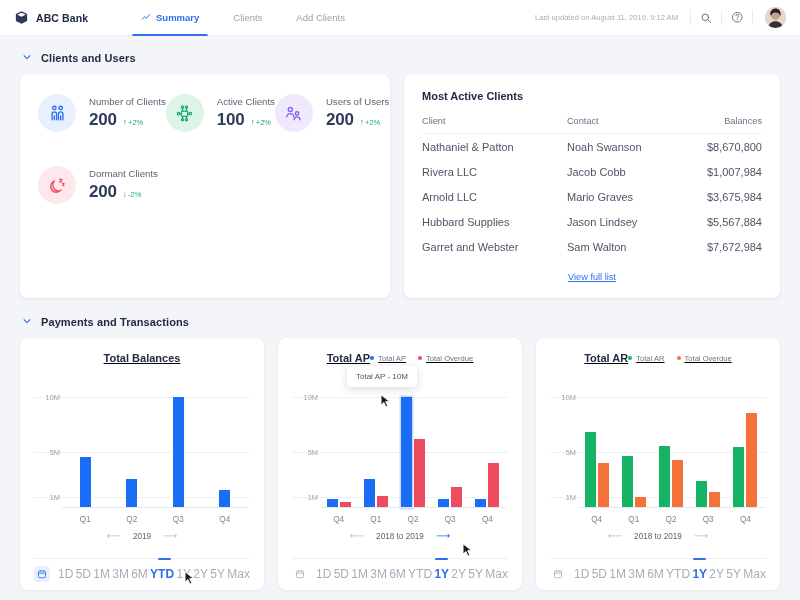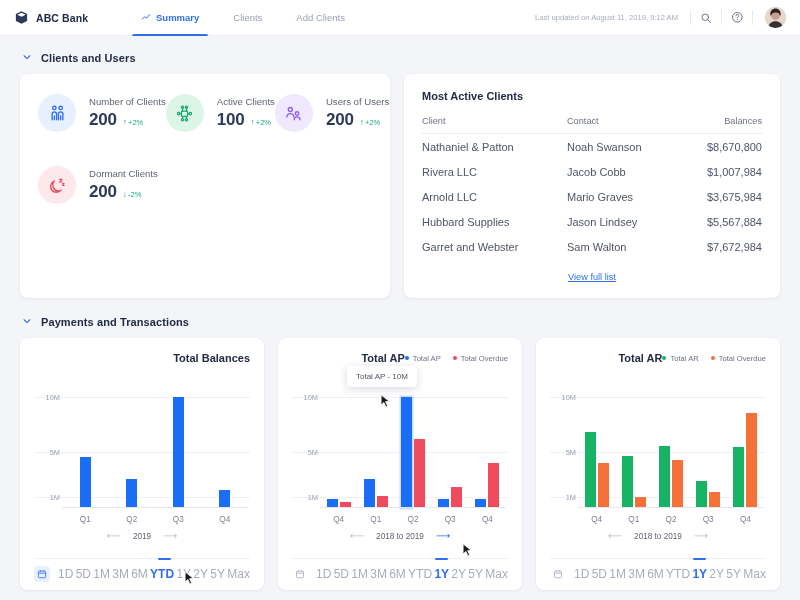--- a/index.html
+++ b/index.html
@@ -96,21 +96,21 @@
   }
   .viewfull {
     text-align: center; margin-top: 7px;
   }
   .viewfull a {
     font-size: 9.2px; color: #2f6fed; text-decoration: underline; cursor: pointer;
   }
 
   
   .chart-card { width: 244px; padding: 14px 14px 8px 14px; height: 252px; display: flex; flex-direction: column; }
-  .chart-head { display: flex; align-items: center; justify-content: flex-end; }
+  .chart-head { display: flex; align-items: center; justify-content: center; text-decoration: underline; }
   .legend { display: flex; gap: 12px; align-items: center; }
   .leg { display: flex; align-items: center; gap: 4px; font-size: 7.6px; color: #6b7287; white-space: nowrap; }
   .dot { width: 4px; height: 4px; border-radius: 50%; display: block; }
 
   .plot-wrap { position: relative; margin-top: 16px; height: 128px; }
   .plot { position: absolute; left: 28px; right: 2px; top: 0; bottom: 0; }
   .gridline { position: absolute; left: 0; right: 0; height: 1px; background: #eef0f5; }
   .axis-lbl {
     position: absolute; left: 0; width: 26px; text-align: right;
     font-size: 7.4px; color: #9aa1b1; transform: translateY(-50%);

